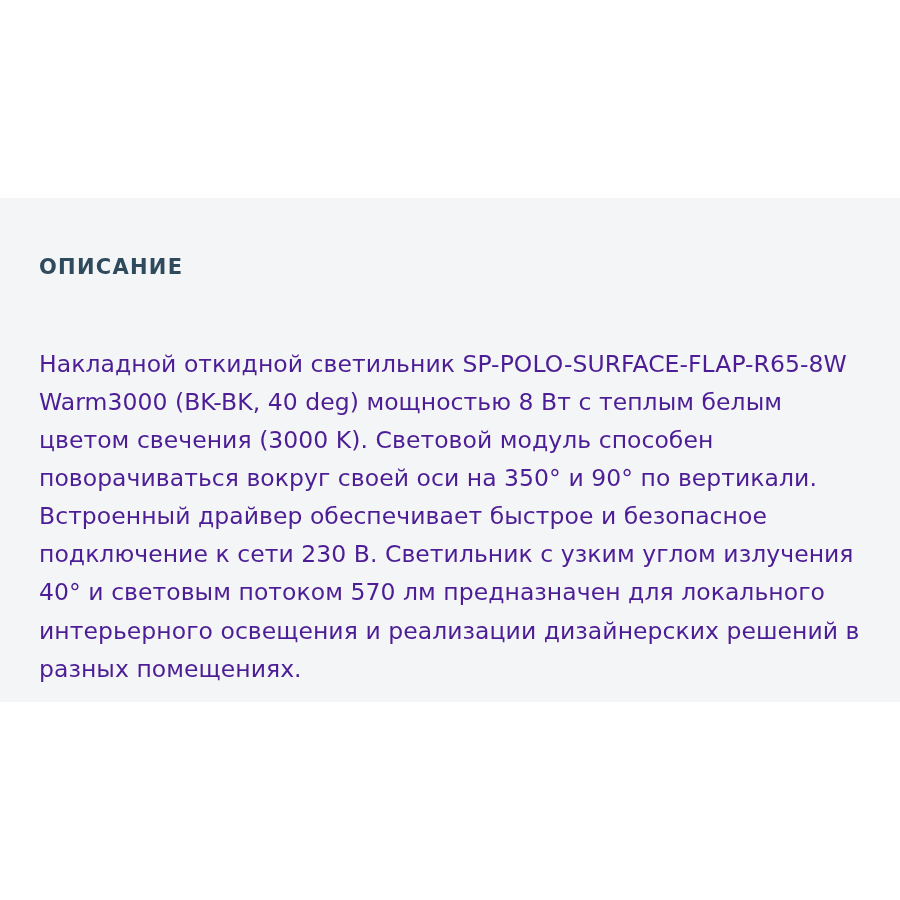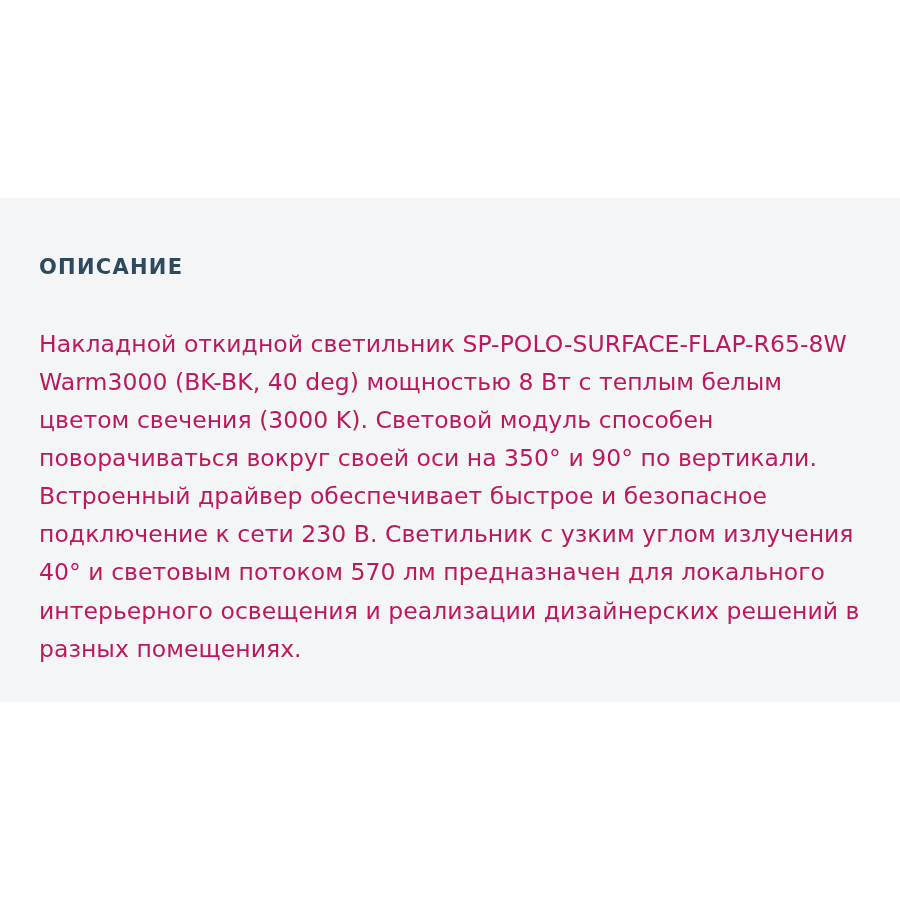--- a/index.html
+++ b/index.html
@@ -27,27 +27,27 @@
     height: 504px;
     background: #f4f5f7;
     box-sizing: border-box;
     padding: 58px 40px 40px 39px;
   }
   .section-title {
     font-size: 21px;
     font-weight: 700;
     letter-spacing: 0.06em;
     color: #2e4a5c;
-    margin: 0 0 46px 0;
+    margin: 0 0 66px 0;
     line-height: 1.1;
   }
   .description-body {
     font-size: 23.5px;
     line-height: 1.62;
-    color: #be185d;
+    color: #4c1d95;
     margin: 0;
     max-width: 828px;
     letter-spacing: 0.002em;
   }
 </style>
 </head>
 <body>
 
 <div class="page">
   <section class="description-panel">

